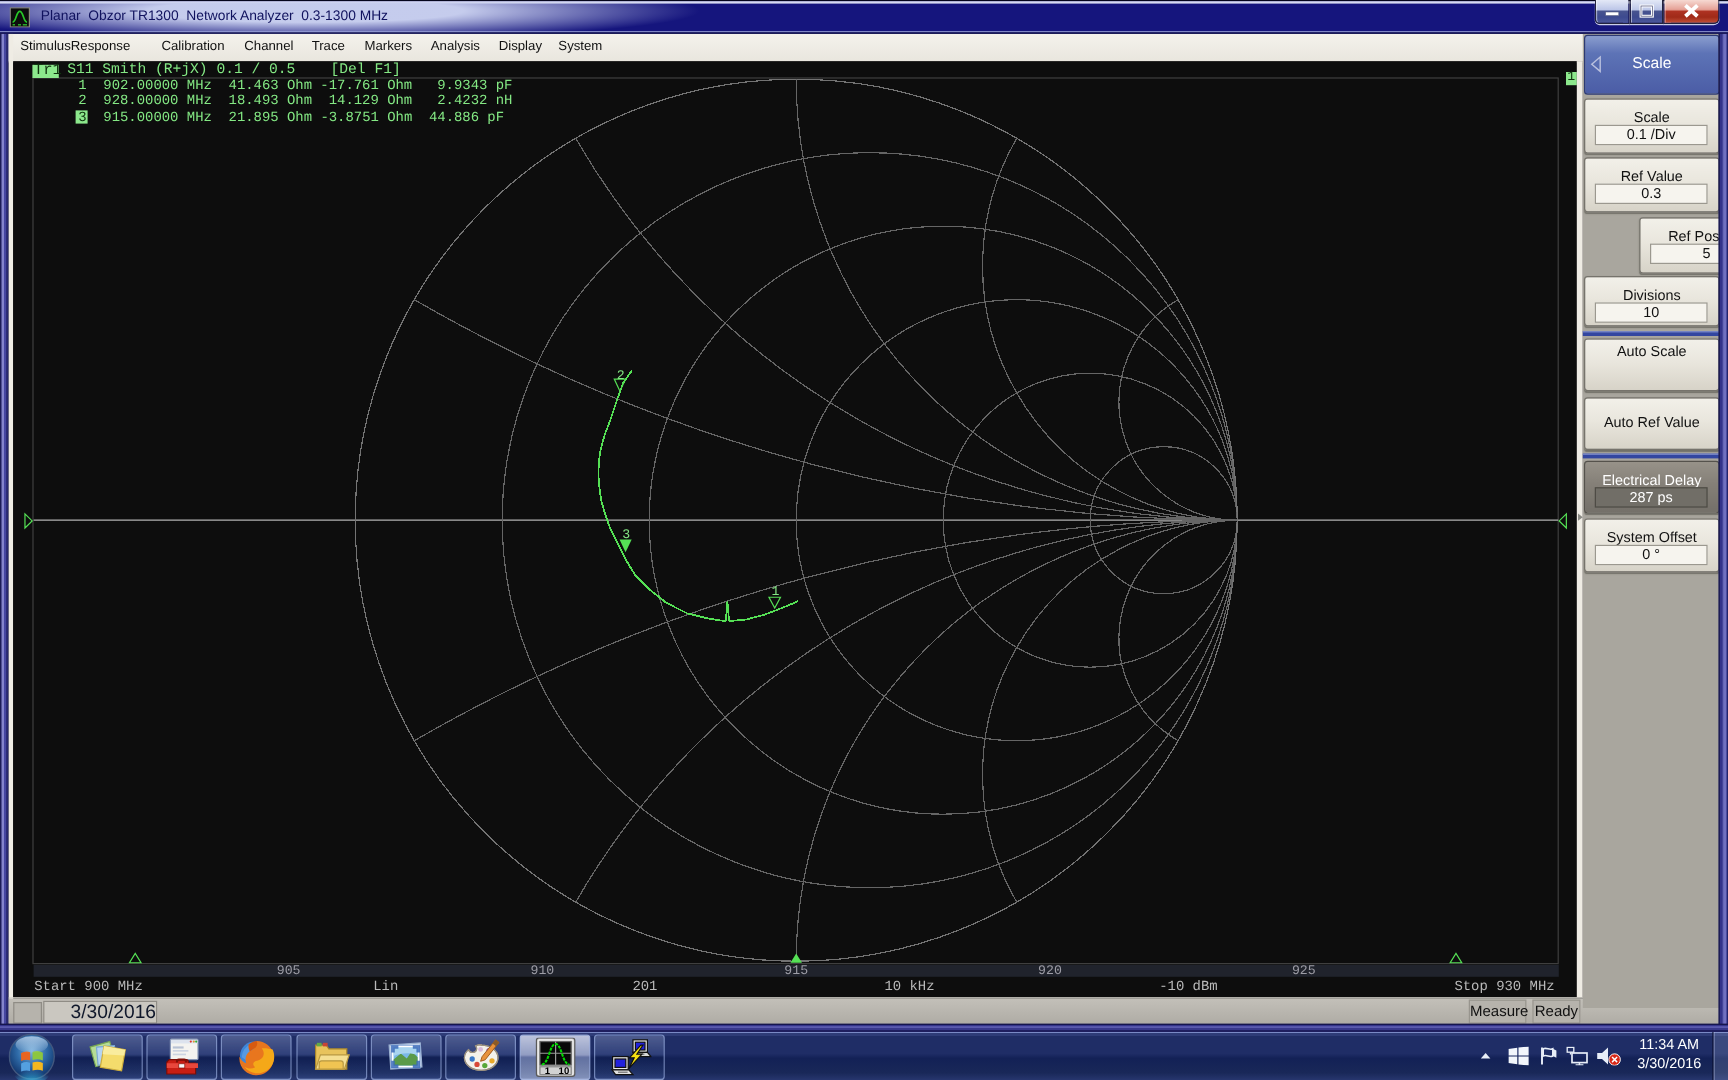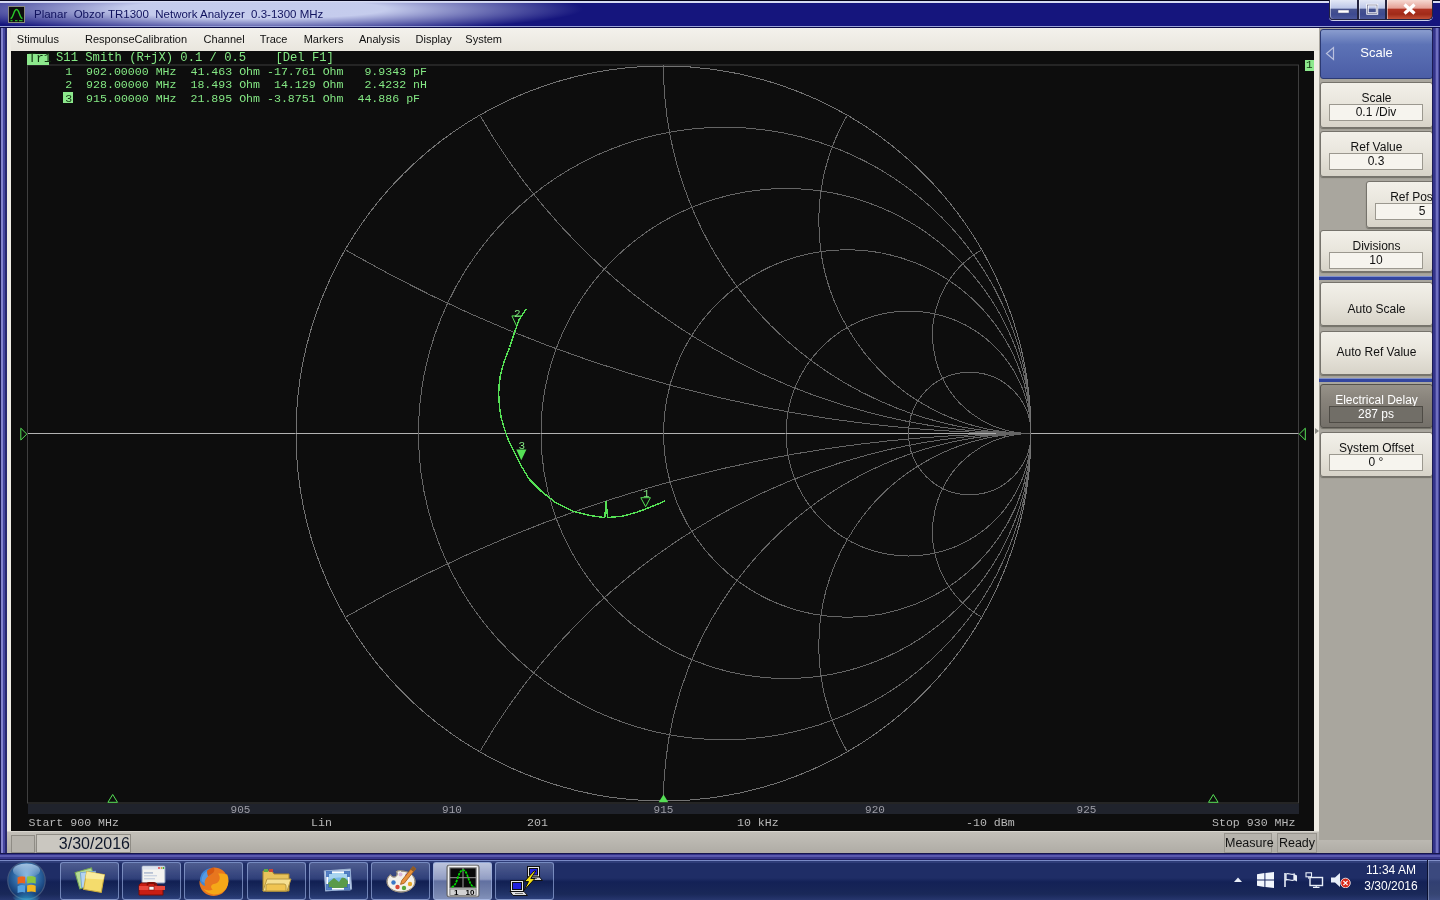--- a/index.html
+++ b/index.html
@@ -78,21 +78,21 @@
   .tbtn svg{position:absolute;left:50%;top:50%;transform:translate(-50%,-50%);}
   .trayico{position:absolute;top:11px;}
   #clock{position:absolute;left:1362px;top:3px;width:58px;text-align:center;color:#fff;font-size:12px;line-height:15.5px;}
 </style>
 </head>
 <body>
 <div id="screen">
 
   <div class="abs" id="menubar"></div>
   <span class="mitem" style="left:16.8px">Stimulus</span>
-  <span class="mitem" style="left:85px">Response</span>
+  <span class="mitem" style="left:59px">Response</span>
   <span class="mitem" style="left:134.5px">Calibration</span>
   <span class="mitem" style="left:203.6px">Channel</span>
   <span class="mitem" style="left:259.7px">Trace</span>
   <span class="mitem" style="left:303.7px">Markers</span>
   <span class="mitem" style="left:359px">Analysis</span>
   <span class="mitem" style="left:415.6px">Display</span>
   <span class="mitem" style="left:465.3px">System</span>
 
   <div class="abs" id="lsedge"></div>
   <div class="abs" id="client"></div>
@@ -182,21 +182,21 @@
     <div class="sbtn" style="top:153px;height:44.5px;margin-left:46px;">
         <div class="lbl">Ref Position</div>
         <div class="fld">5</div>
       </div>
     <div class="sbtn" style="top:202.4px;height:39.5px;">
         <div class="lbl">Divisions</div>
         <div class="fld">10</div>
       </div>
     <div class="sdiv" style="top:247.5px;"></div>
     <div class="sbtn" style="top:254px;height:41.5px;">
-        <div class="lbl" style="margin-top:19px;">Auto Scale</div>
+        <div class="lbl" style="margin-top:3px;">Auto Scale</div>
       </div>
     <div class="sbtn" style="top:303.2px;height:41.5px;">
         <div class="lbl" style="margin-top:13px;">Auto Ref Value</div>
       </div>
     <div class="sdiv" style="top:350px;"></div>
     <div class="sbtn dark" style="top:355.6px;height:42.5px;">
         <div class="lbl">Electrical Delay</div>
         <div class="fld">287 ps</div>
       </div>
     <div class="sbtn" style="top:403.7px;height:43px;">

